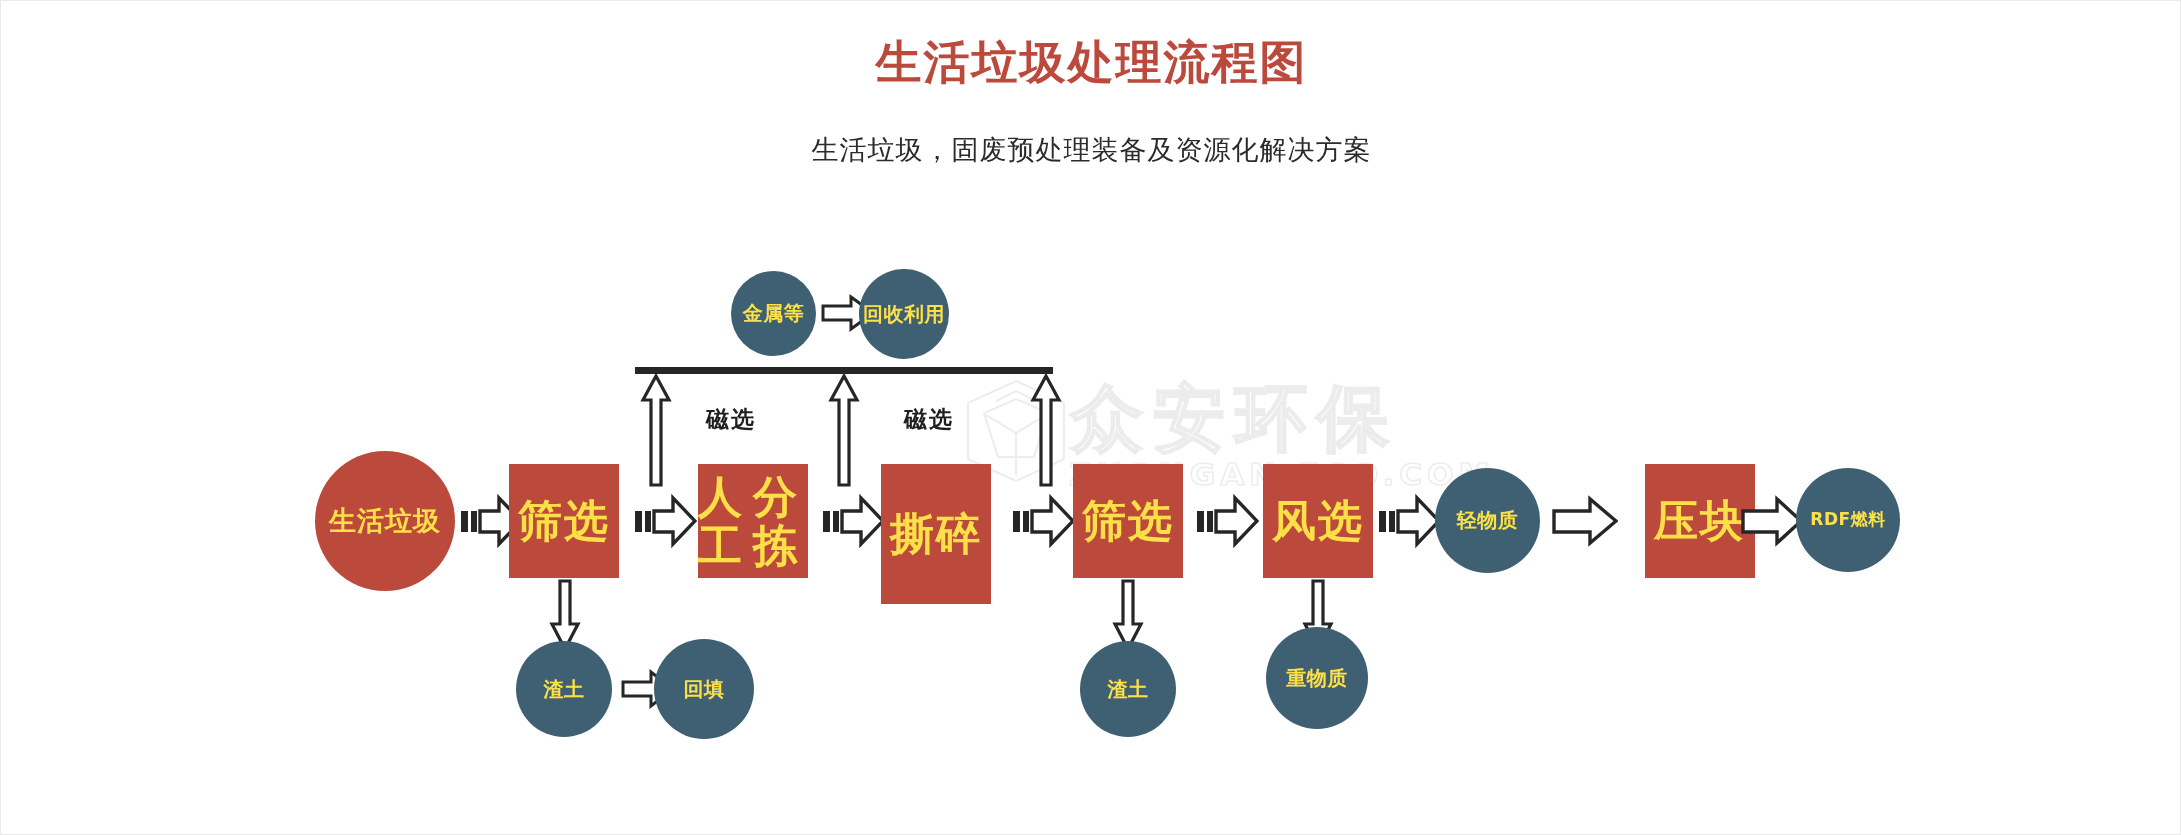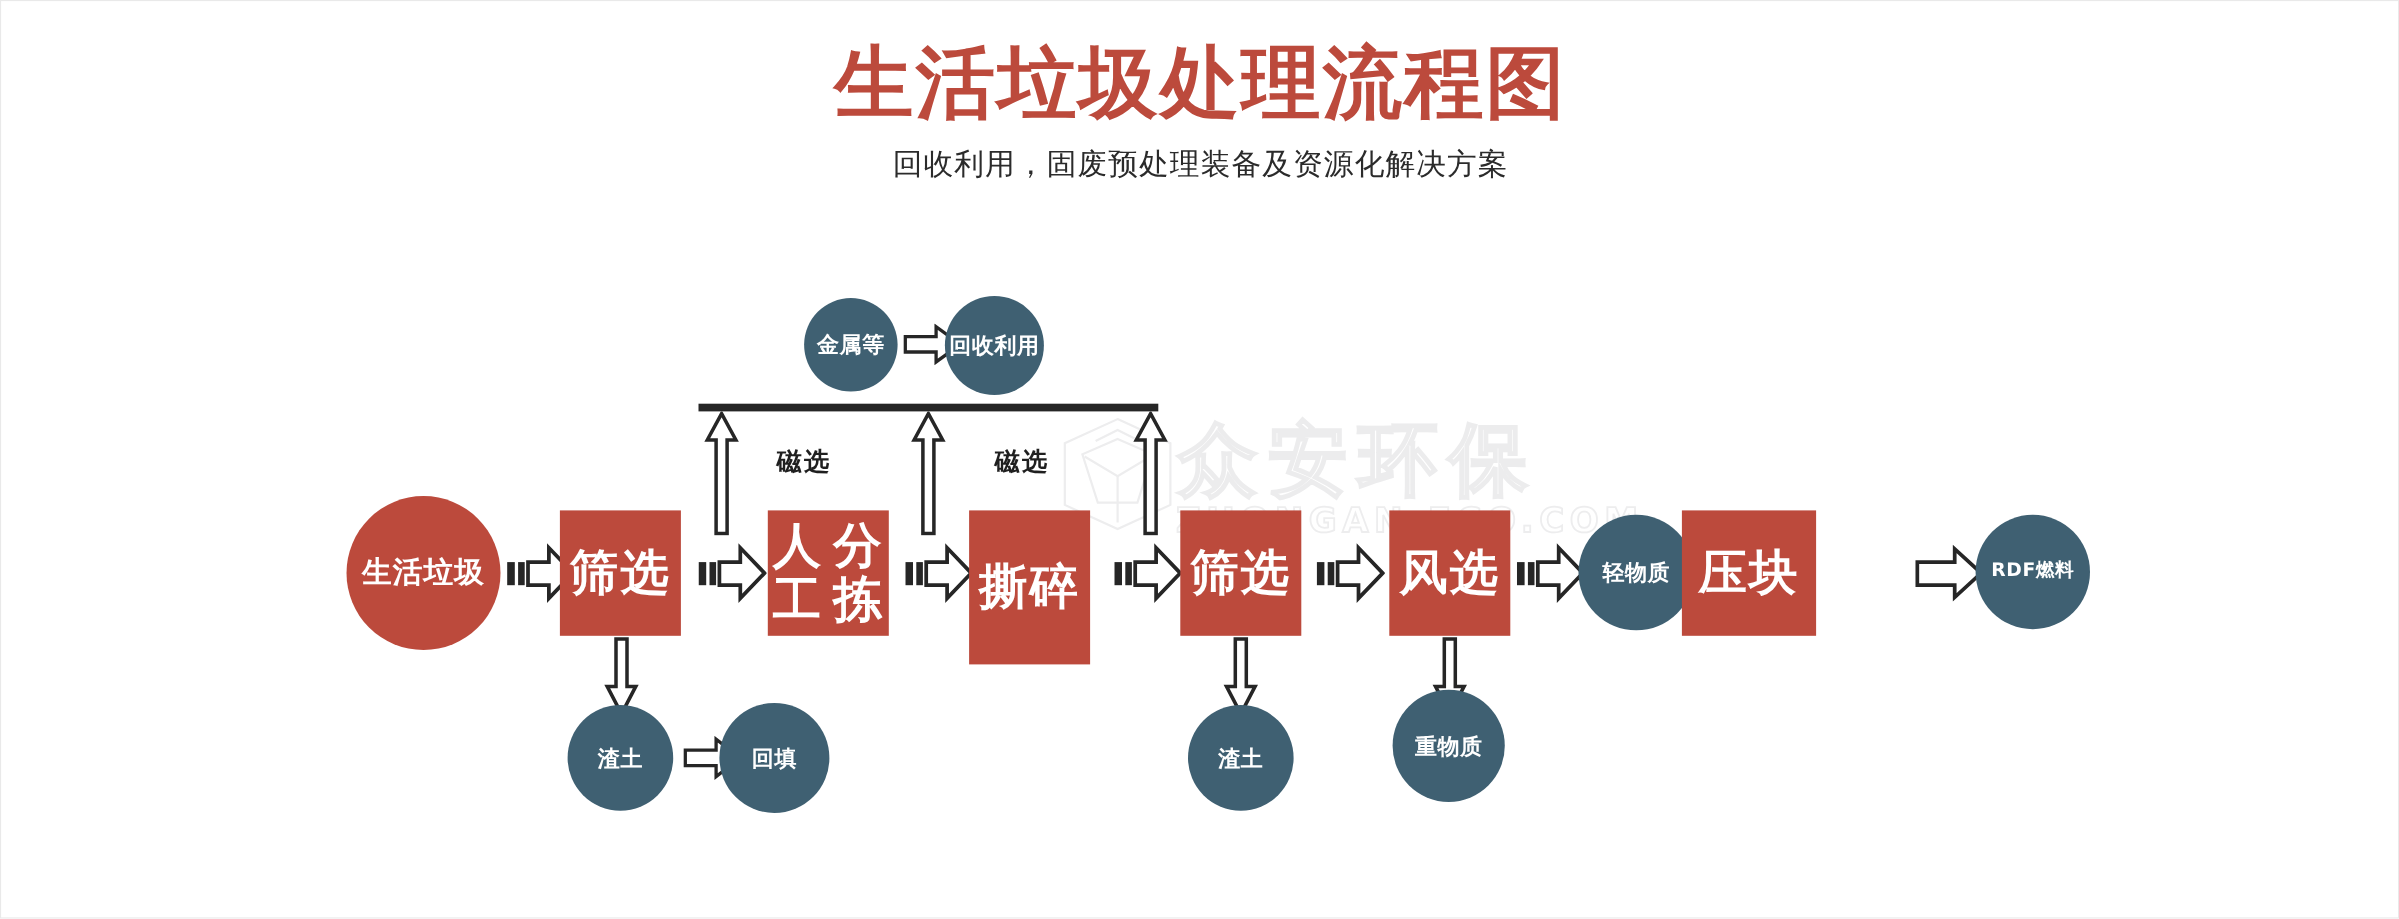--- a/index.html
+++ b/index.html
@@ -12,21 +12,21 @@
     border:1px solid #e9e9e9;
     box-sizing:border-box;
     overflow:hidden;
   }
 
   
   .title{
     position:absolute;left:0;top:38px;width:2181px;
     text-align:center;
     font-family:"DejaVu Sans","Liberation Sans",sans-serif;
-    font-size:72px;font-weight:bold;letter-spacing:2px;
+    font-size:46px;font-weight:bold;letter-spacing:2px;
     color:#bc4a3c;
     line-height:1;
   }
   .subtitle{
     position:absolute;left:0;top:135px;width:2181px;
     text-align:center;
     font-family:"DejaVu Serif","Liberation Serif",serif;
     font-size:27px;font-weight:normal;letter-spacing:1px;
     color:#2b2b2b;
     line-height:1;
@@ -46,22 +46,21 @@
   .wm-en{ left:1068px; top:455px; font-size:31px; letter-spacing:5px;
           -webkit-text-stroke:1.6px #ededee;
           font-family:"DejaVu Sans","Liberation Sans",sans-serif; }
   .wm-logo{ position:absolute; left:955px; top:370px; width:120px; height:120px;
             pointer-events:none; }
 
   
   .node{
     position:absolute;
     display:flex;align-items:center;justify-content:center;
-    text-align:center;
-    color:#ffffff;
+    color:#fde047;
     font-weight:bold;
     line-height:1.12;
     box-sizing:border-box;
   }
   .sq{ background:#bc4a3c; }
   .cir-red{ background:#bc4a3c; border-radius:50%; }
   .cir-blue{ background:#3f6072; border-radius:50%; }
 
   .big{ font-size:44px; letter-spacing:2px; }
   .mid{ font-size:27px; letter-spacing:1px; }
@@ -86,21 +85,21 @@
 
   
   .arw{position:absolute;}
 </style>
 </head>
 <body>
 
 <div id="canvas">
 
   <div class="title">生活垃圾处理流程图</div>
-  <div class="subtitle">回收利用，固废预处理装备及资源化解决方案</div>
+  <div class="subtitle">生活垃圾，固废预处理装备及资源化解决方案</div>
 
   <svg class="wm-logo" viewBox="0 0 120 120">
     <g fill="none" stroke="#ededee" stroke-width="2">
       <polygon points="60,10 108,32 108,88 60,110 12,88 12,32"></polygon>
       <polygon points="60,28 92,42 78,86 42,86 28,42"></polygon>
       <path d="M30 44 L60 62 L90 44"></path>
       <path d="M60 62 L60 104"></path>
       <path d="M40 30 L60 20 L80 30"></path>
     </g>
   </svg>
@@ -198,21 +197,21 @@
   </svg>
 
   <div class="node cir-blue sm" style="left:1434px;top:467px;width:105px;height:105px;">
     <span>轻物质</span>
   </div>
 
   <svg class="arw" style="left:1551px;top:494px;width:66px;height:52px;" viewBox="0 0 66 52">
     <polygon points="2,16 38,16 38,4 64,26 38,48 38,37 2,37" fill="#ffffff" stroke="#262626" stroke-width="3.4" stroke-linejoin="miter"></polygon>
   </svg>
 
-  <div class="node sq big" style="left:1528px;top:463px;width:122px;height:114px;">
+  <div class="node sq big" style="left:1644px;top:463px;width:110px;height:114px;">
     <span>压块</span>
   </div>
 
   <svg class="arw" style="left:1740px;top:494px;width:62px;height:52px;" viewBox="0 0 62 52">
     <polygon points="2,16 36,16 36,4 60,26 36,48 36,37 2,37" fill="#ffffff" stroke="#262626" stroke-width="3.4" stroke-linejoin="miter"></polygon>
   </svg>
 
   <div class="node cir-blue xs" style="left:1795px;top:467px;width:104px;height:104px;">
     <span>RDF燃料</span>
   </div>

